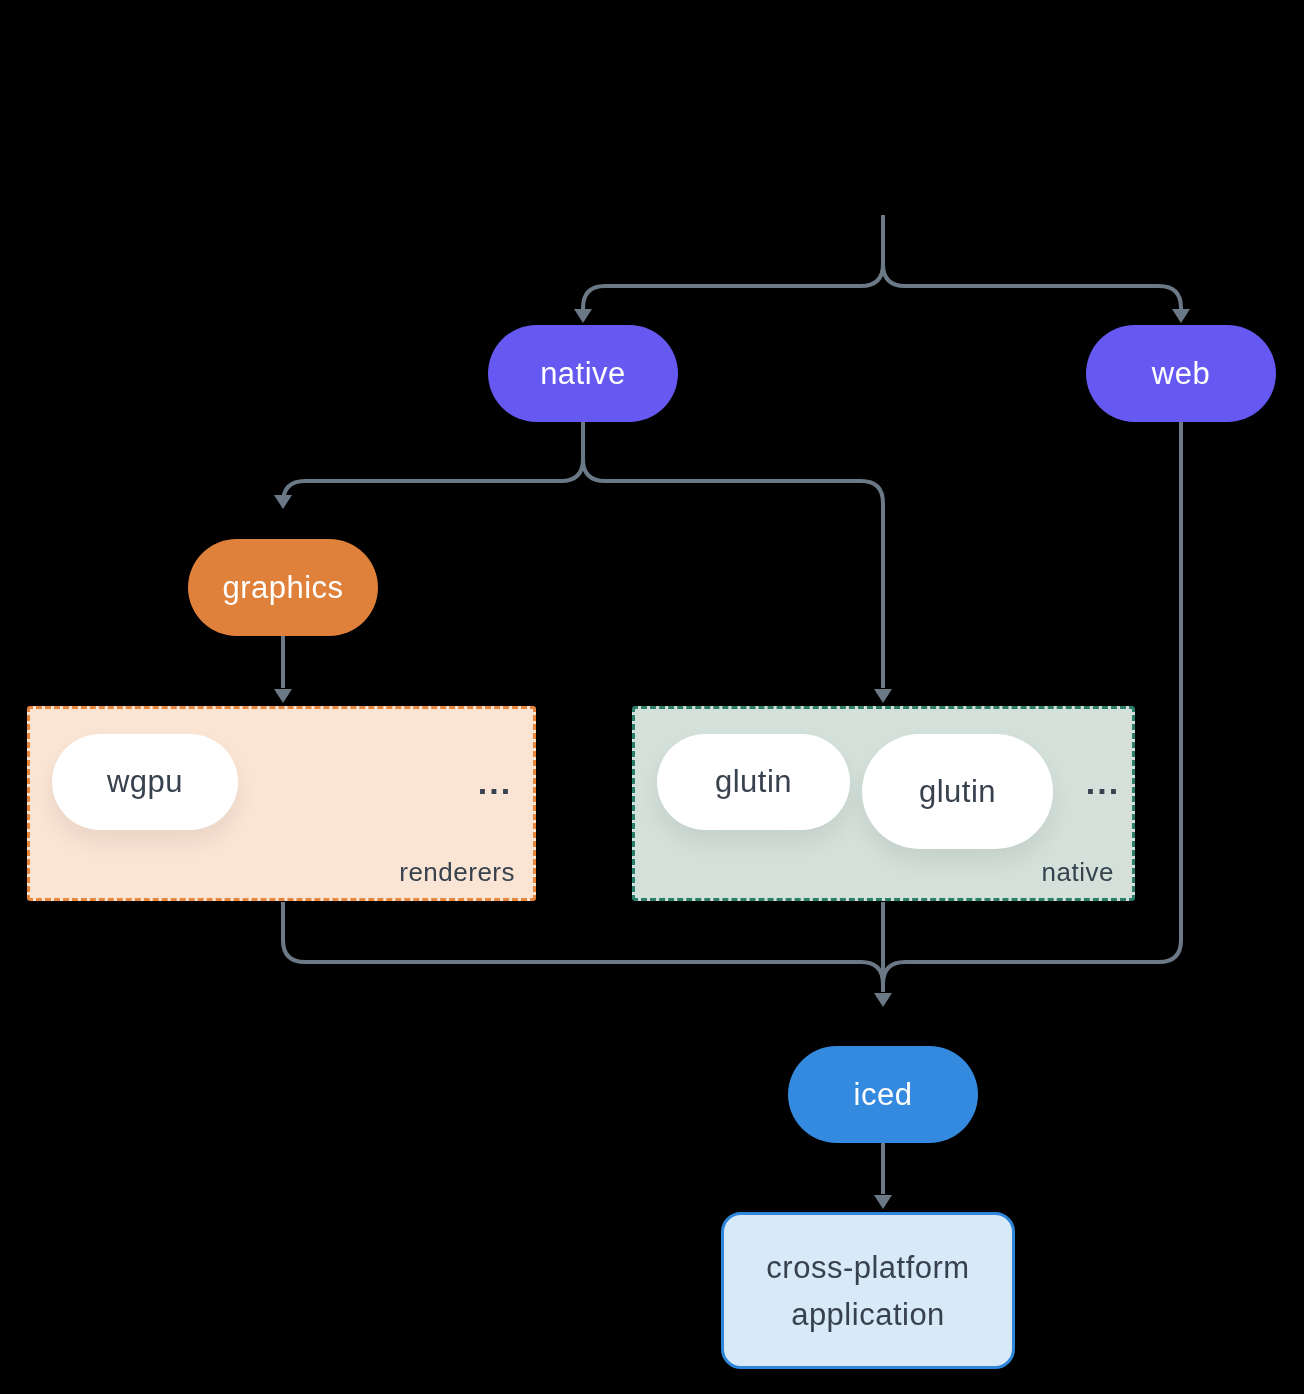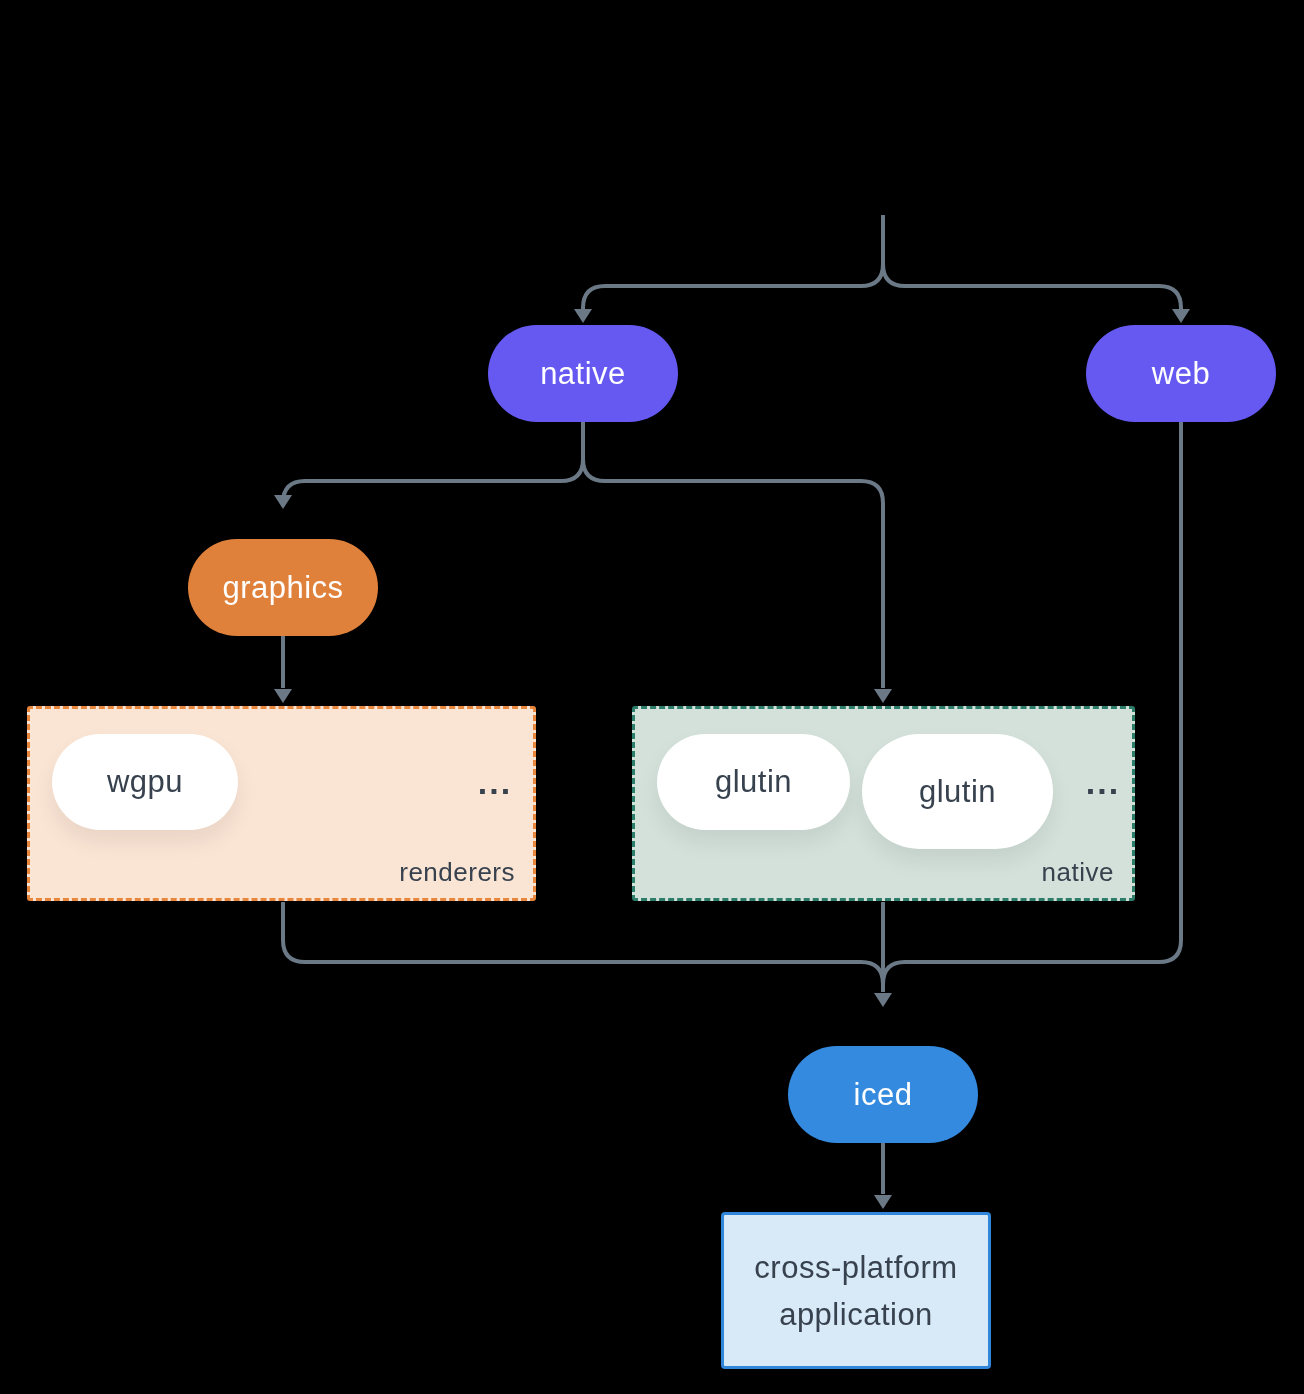--- a/index.html
+++ b/index.html
@@ -89,18 +89,18 @@
 
   <div class="group group-shells" style="left:632px;top:706px;width:503px;height:195px;">
     <div class="pill pill-white" style="left:22px;top:25px;width:193px;height:96px;">glutin</div>
     <div class="pill pill-white" style="left:227px;top:25px;width:191px;height:115px;">glutin</div>
     <div class="ellipsis" style="left:438px;top:25px;width:60px;height:96px;">...</div>
     <div class="group-label">native</div>
   </div>
 
   <div class="pill pill-blue" style="left:788px;top:1010px;width:190px;height:97px;margin-top:36px;">iced</div>
 
-  <div class="app-box" style="left:721px;top:1212px;width:270px;height:157px;">
+  <div class="app-box" style="left:721px;top:1212px;width:294px;height:157px;border-radius:20px;">
     <span>cross-platform</span>
     <span>application</span>
   </div>
 
 </div>
 
 </body></html>

